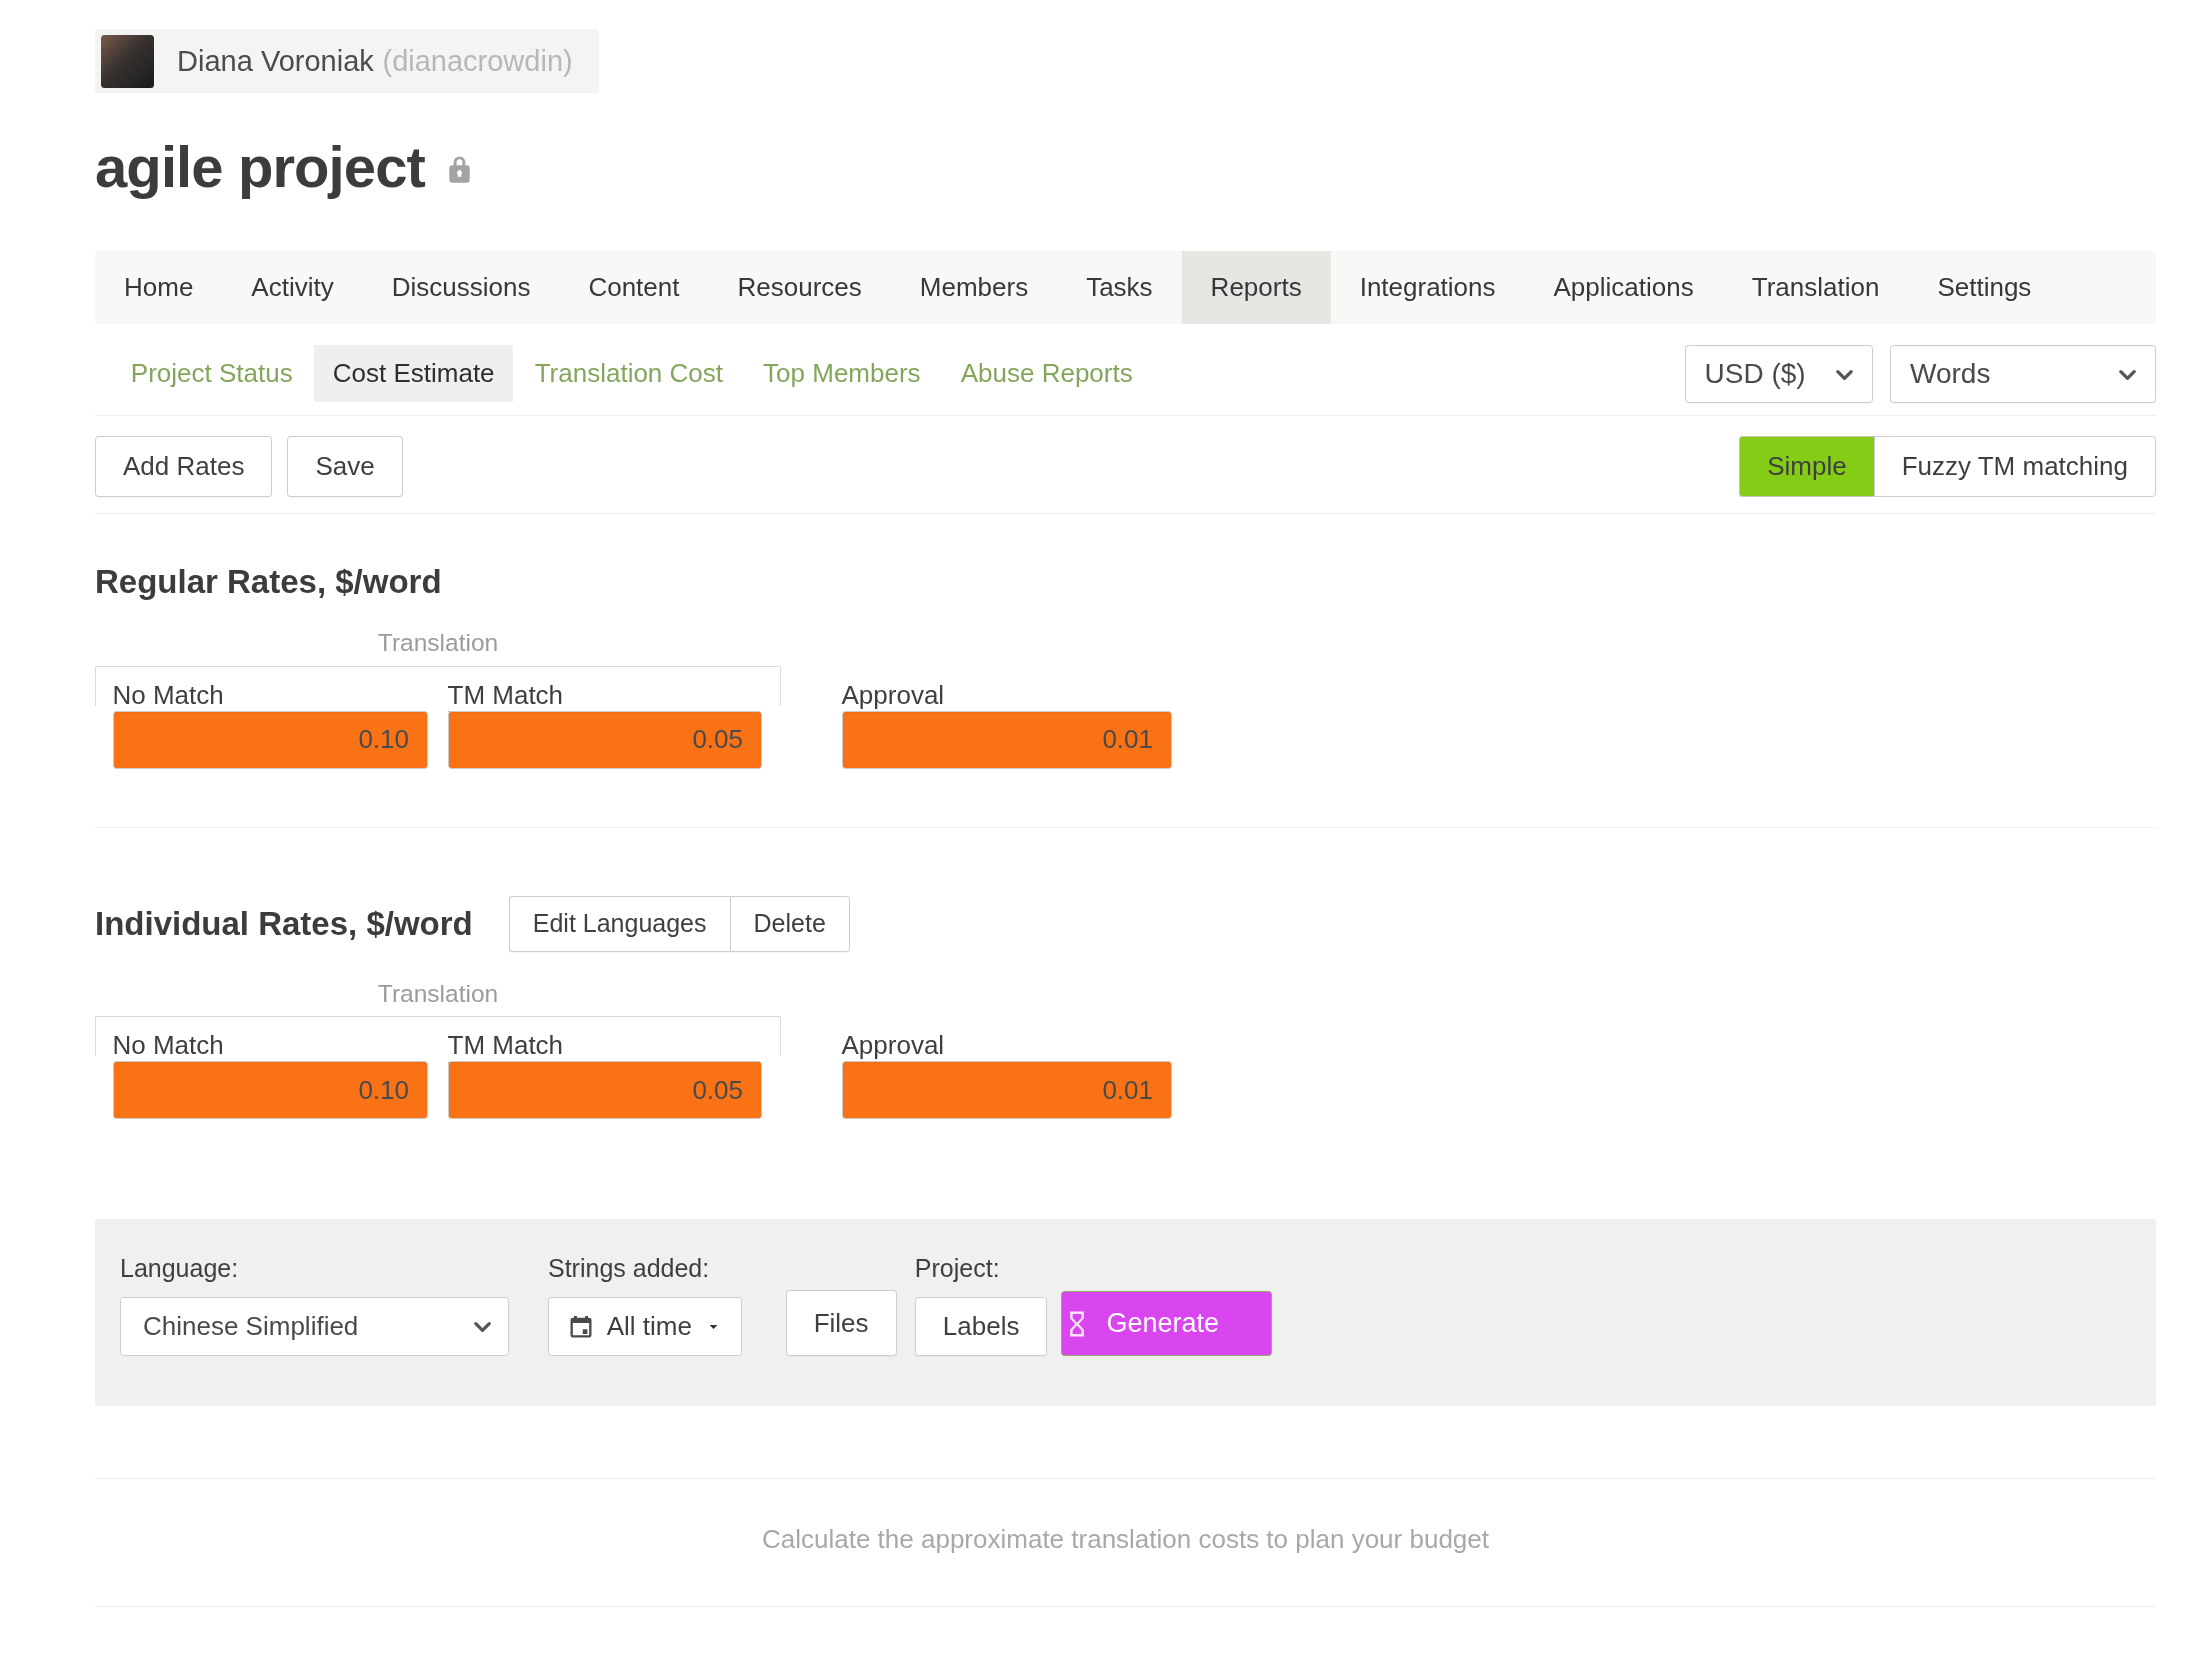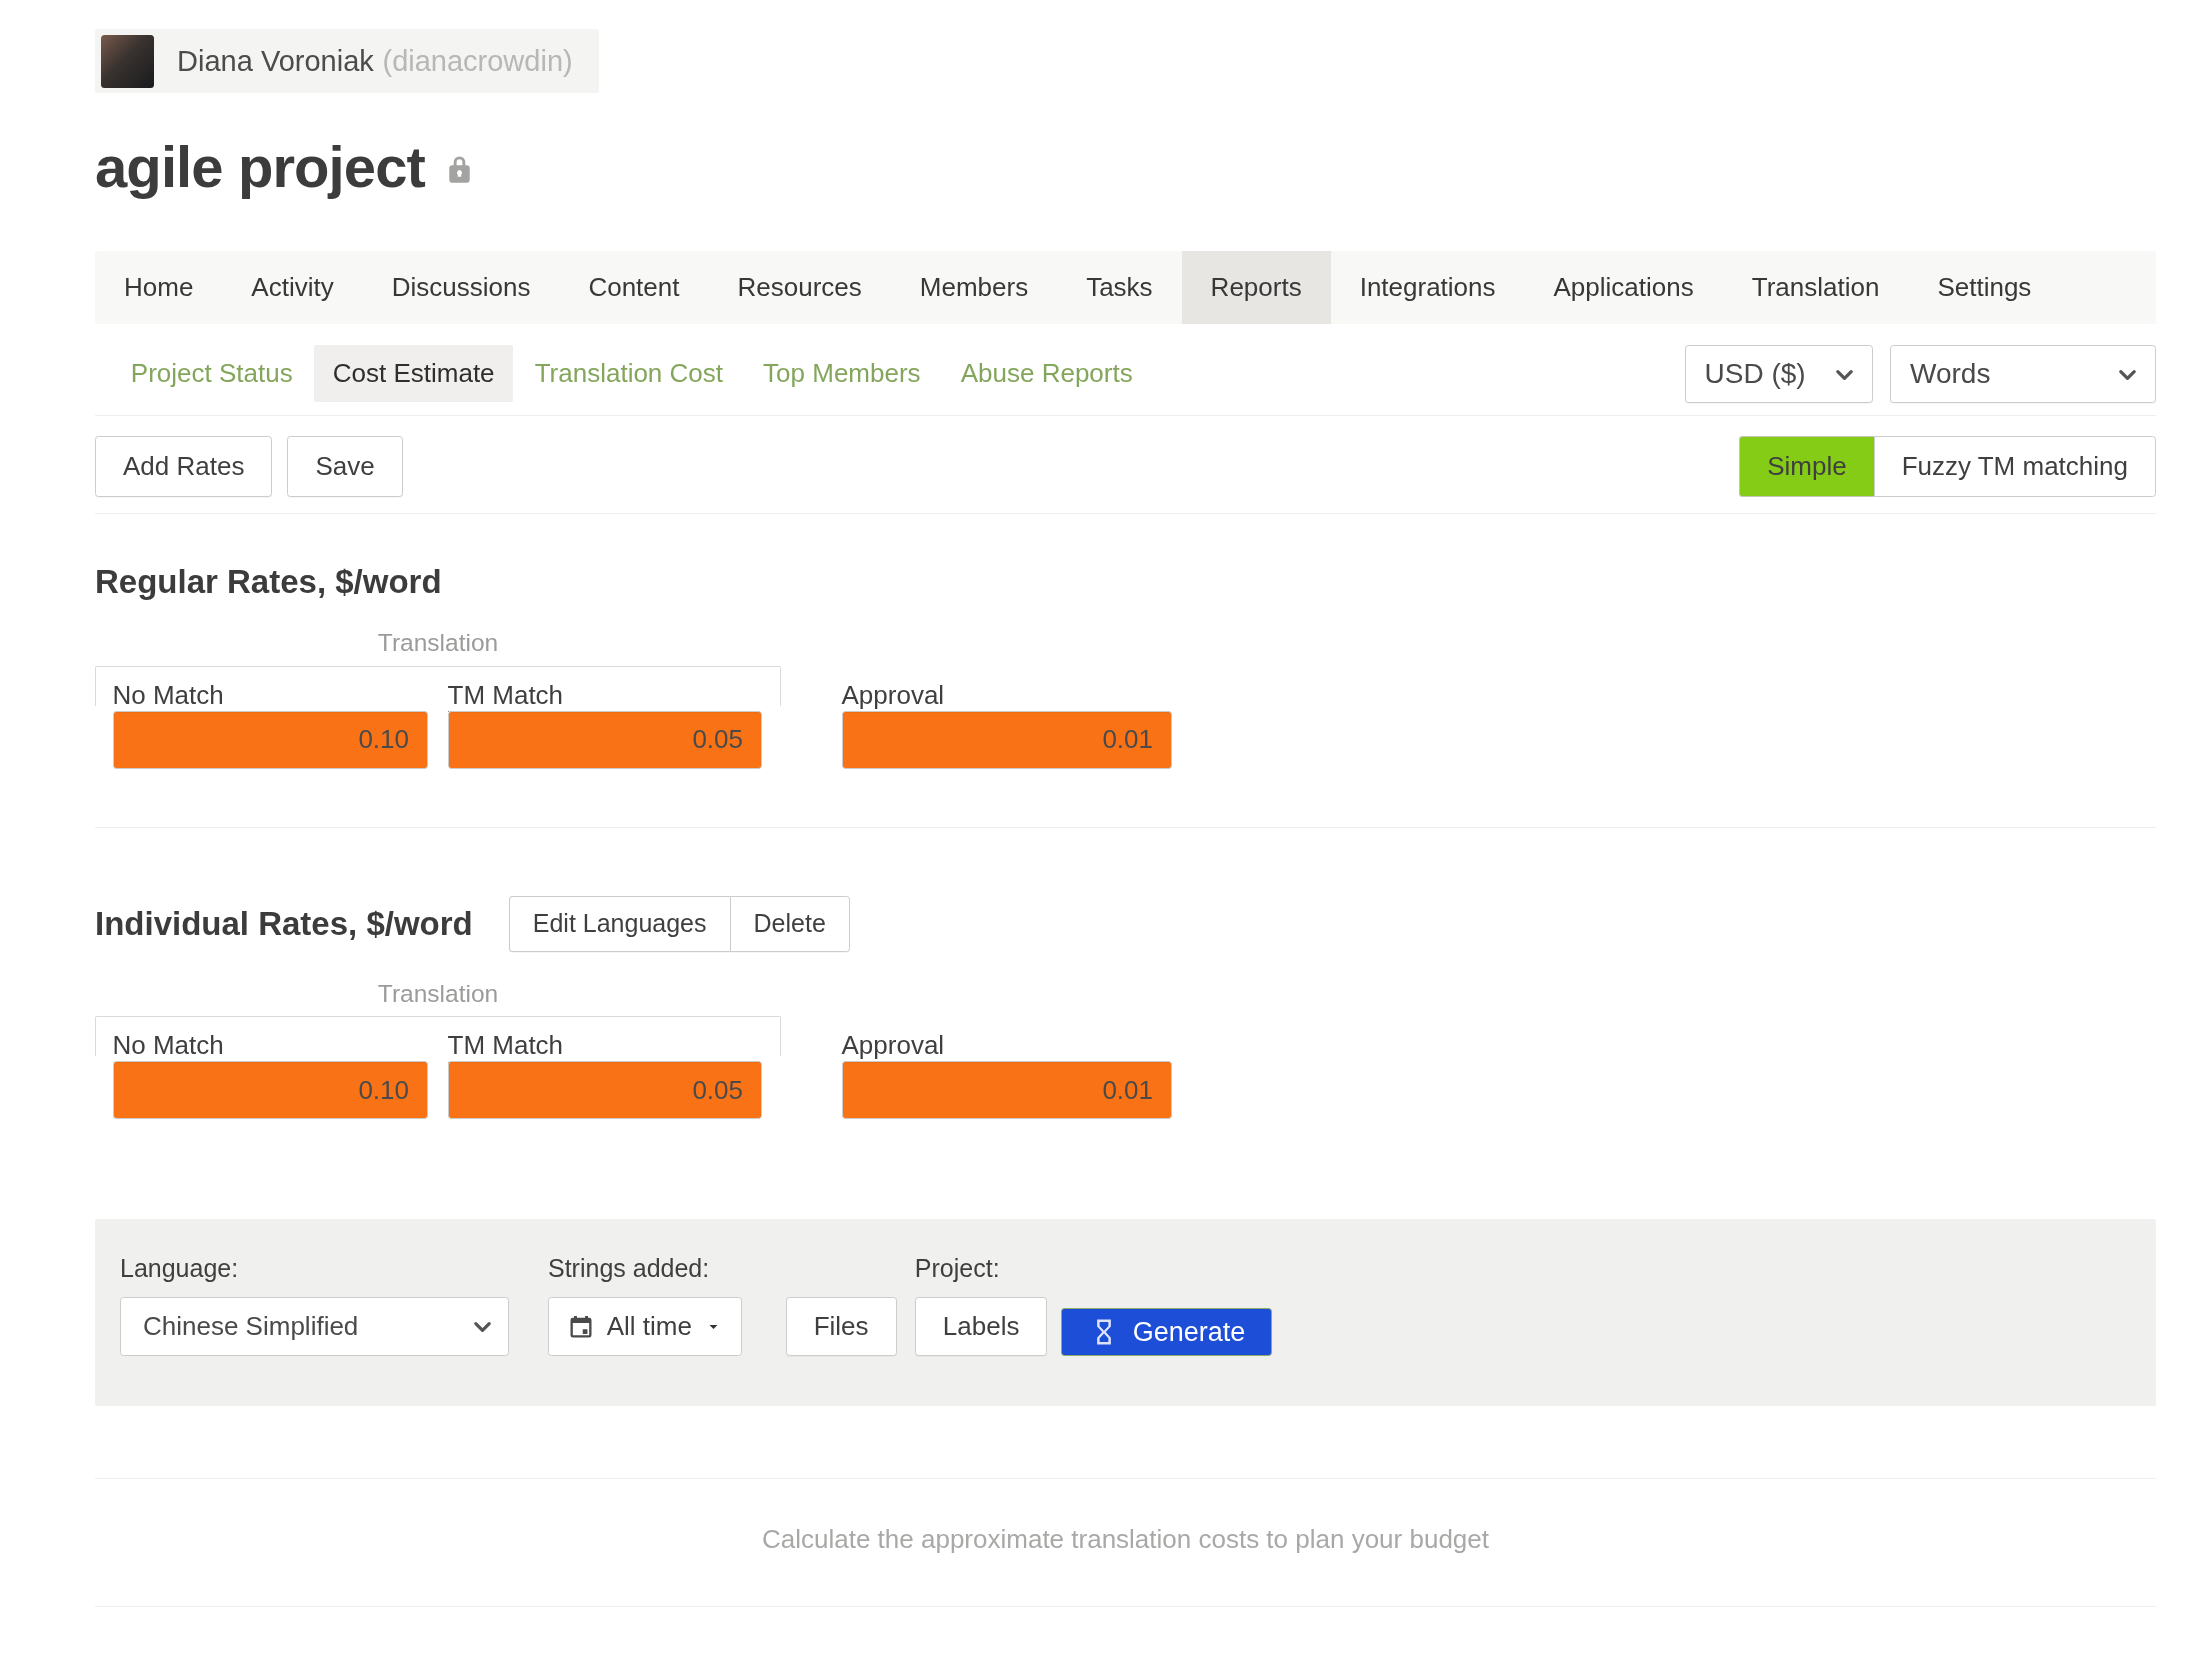--- a/index.html
+++ b/index.html
@@ -130,27 +130,27 @@
     width:389px; height:59px; background:#fff; border:0.9px solid #ccc; border-radius:3.5px;
     display:flex; align-items:center; justify-content:space-between;
     font-size:26px; color:#4a4a4a; padding:0 14px 0 22px; cursor:pointer;
   }
   .col-strings { margin-left:39px; }
   .range-btn {
     height:59px; background:#fff; border:0.9px solid #ccc; border-radius:3.5px;
     display:inline-flex; align-items:center; gap:12.2px; padding:0 17.5px;
     font-size:26px; color:#3f3f3f; cursor:pointer;
   }
-  .files-btn { margin-left:44px; height:59px; font-size:26px; }
+  .files-btn { margin-left:44px; height:66px; font-size:26px; }
   .col-labels { margin-left:18.3px; }
   .labels-btn { height:59px; font-size:26px; }
   .generate-btn {
-    margin-left:14px; height:48px; width:211px;
-    background:#1d4ed8; border:0.9px solid #8fae65; border-radius:3.5px;
-    display:inline-flex; align-items:center; justify-content:center; gap:14px;
+    margin-left:14px; height:65px; width:211px;
+    background:#d946ef; border:0.9px solid #8fae65; border-radius:3.5px;
+    display:inline-flex; align-items:center; gap:14px;
     font-size:27px; color:#fff; cursor:pointer;
   }
 
   
   .div-footer { margin-top:72px; }
   .footer-hint { margin-top:45px; text-align:center; font-size:26px; color:#a8a8a6; }
   .div-bottom { margin-top:51px; }
 
   .caret { display:inline-block; }
   svg { display:block; }

